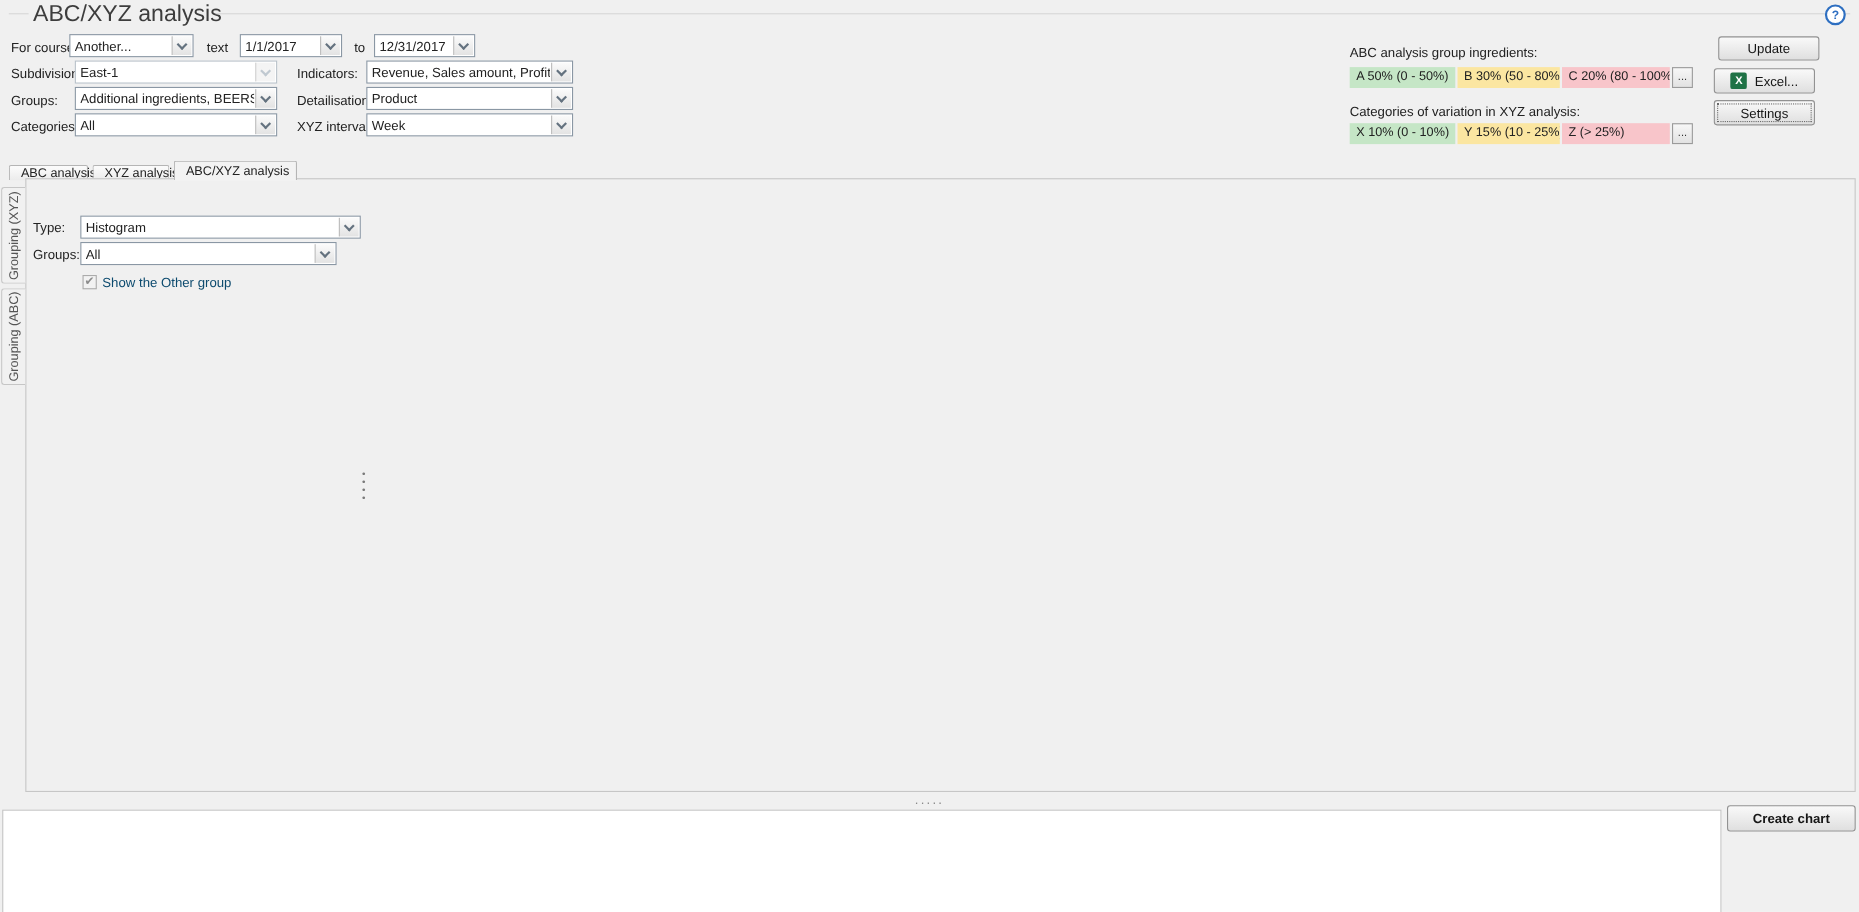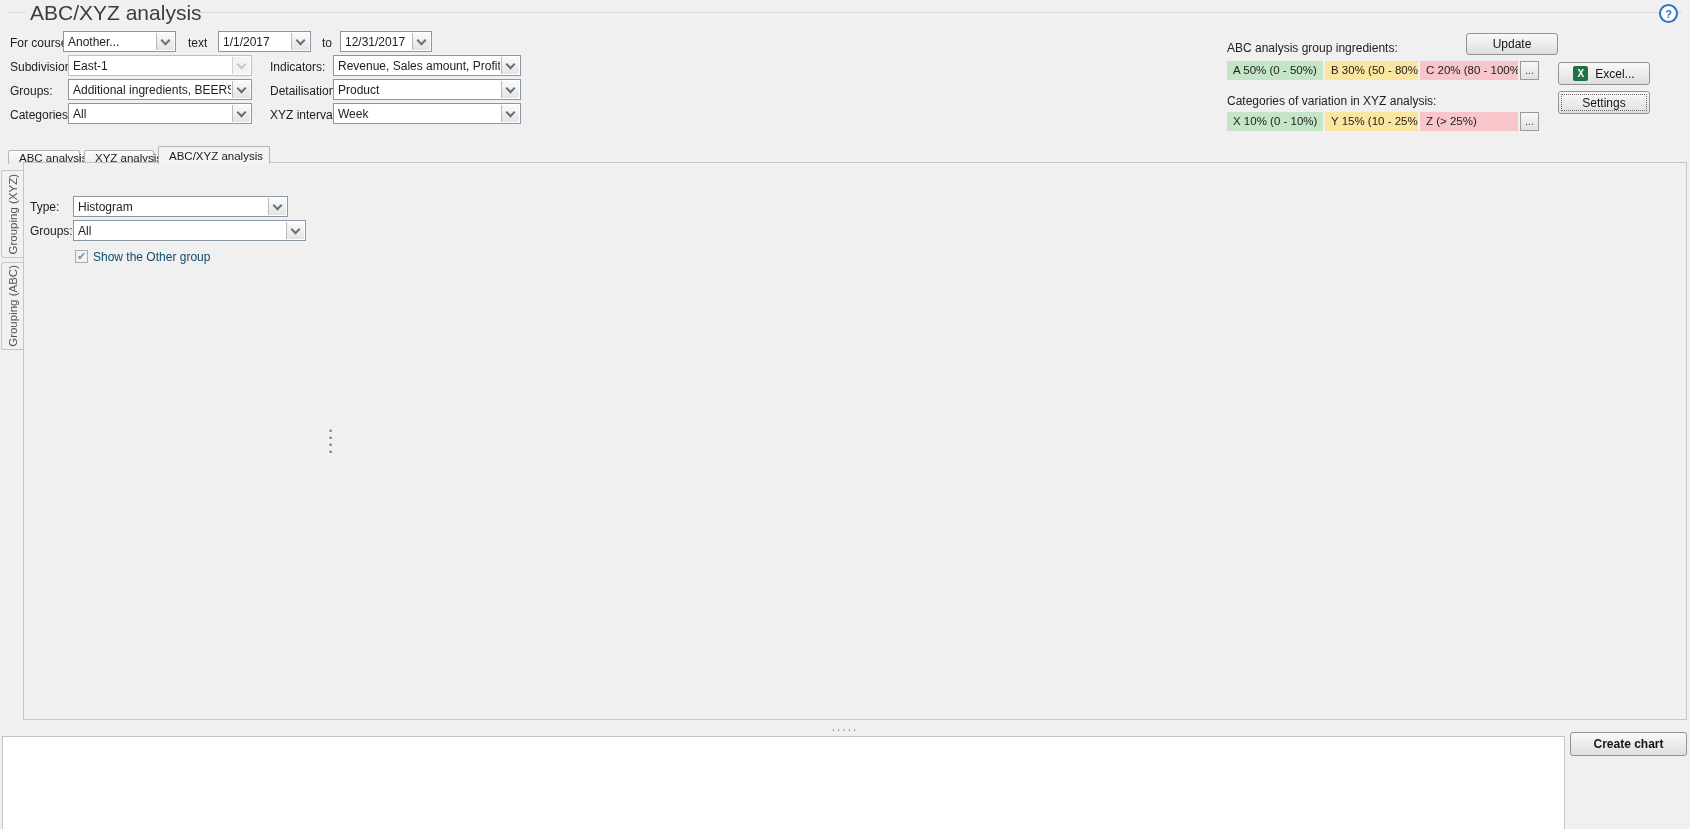--- a/index.html
+++ b/index.html
@@ -187,21 +187,21 @@
   <div class="morebtn" style="left:1520px;top:61px;">...</div>
 
   <div class="lbl" style="left:1227px;top:94px;">Categories of variation in XYZ analysis:</div>
   <div id="xyz-badges">
       <div class="badge bg-g" style="left: 1227px; top: 112px; width: 96px;">X 10% (0 - 10%)</div>
       <div class="badge bg-y" style="left: 1325px; top: 112px; width: 93px;">Y 15% (10 - 25%)</div>
       <div class="badge bg-p" style="left: 1420px; top: 112px; width: 98px;">Z  (&gt; 25%)</div>
     </div>
   <div class="morebtn" style="left:1520px;top:112px;">...</div>
 
-  <div class="btn" style="left:1466px;top:33px;width:92px;height:22px;">
+  <div class="btn" style="left:1562px;top:33px;width:92px;height:22px;">
     <span>Update</span>
   </div>
   <div class="btn" style="left:1558px;top:62px;width:92px;height:23px;">
     <span class="xlicon">X</span>
     <span>Excel...</span>
   </div>
   <div class="btn focus" style="left:1558px;top:91px;width:92px;height:23px;">
     <span>Settings</span>
   </div>
 
@@ -217,21 +217,21 @@
       </div>
       <div class="sidetab" style="top: 262px; height: 88px;">
         <span>Grouping (ABC)</span>
       </div>
     </div>
 
   <div class="tabcontent"></div>
 
   <div class="panelhead">Indicators: Sales amount variation coefficient, %</div>
   <div class="lbl" style="left:30px;top:200px;z-index:5;">Type:</div>
-  <div class="combo" style="left:73px;top:196px;width:215px;z-index:5;">
+  <div class="combo" style="left:73px;top:196px;width:255px;z-index:5;">
     <span class="cv">Histogram</span>
     <span class="carr">
         <i></i>
       </span>
   </div>
   <div class="lbl" style="left:30px;top:224px;z-index:5;">Groups:</div>
   <div class="combo" style="left:73px;top:220px;width:233px;z-index:5;">
     <span class="cv">All</span>
     <span class="carr">
         <i></i>

